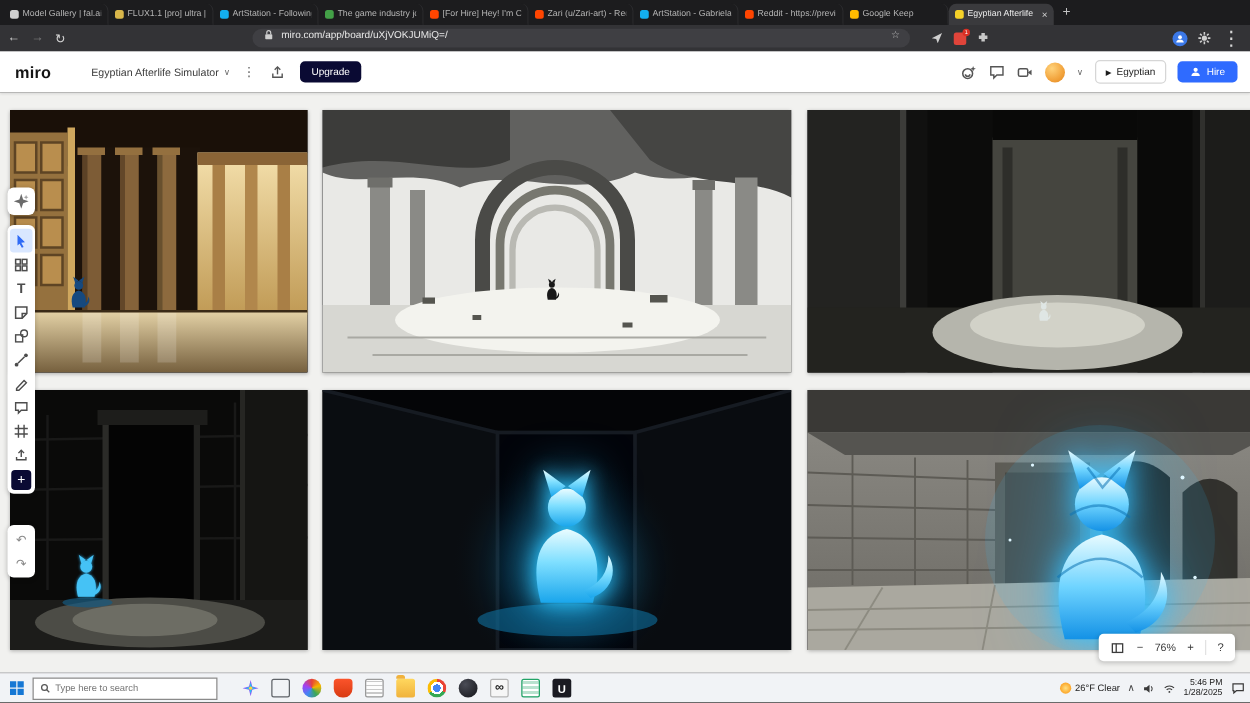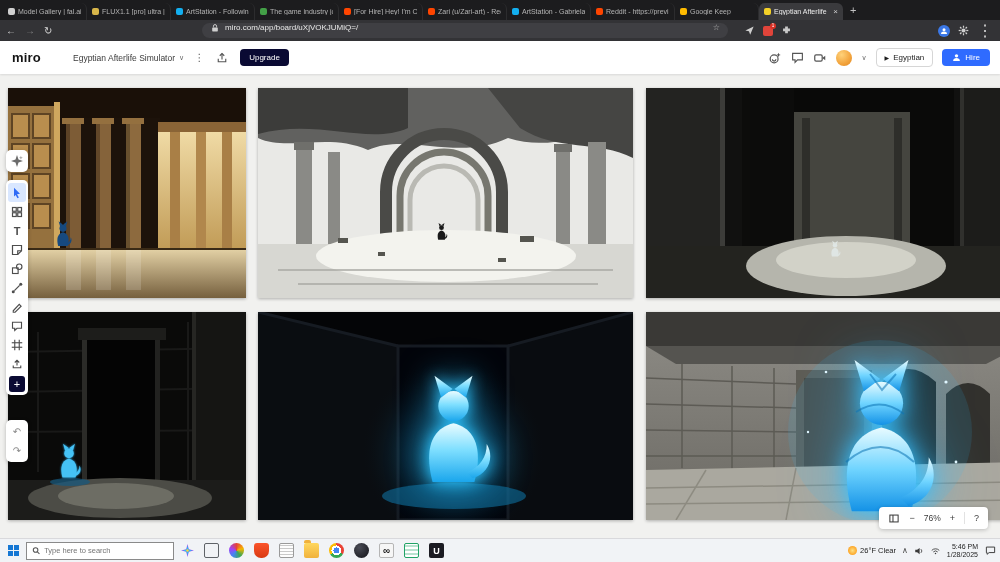--- a/index.html
+++ b/index.html
@@ -87,21 +87,21 @@
   .zoombar .zlvl { font-size:8.5px; }
   .zsep { width:1px; height:12px; background:#e2e2e2; }
 
   
   .taskbar { position:absolute; left:0; right:0; bottom:0; height:24px; background:#f1f3f6;
     border-top:1px solid #d9d9dc; display:flex; align-items:center; }
   .startbtn { width:26px; height:24px; display:flex; align-items:center; justify-content:center; }
   .winlogo { display:grid; grid-template-columns:5px 5px; grid-template-rows:5px 5px; gap:1px; }
   .winlogo span { background:#1577d4; }
   .searchbox { width:148px; height:18px; background:#fff; border:1px solid #8a8a8a; display:flex;
-    align-items:center; gap:4px; padding:0 5px; margin-right:2px; }
+    align-items:center; gap:4px; padding:0 5px; margin-right:15px; }
   .searchbox input { border:none; outline:none; width:100%; font-size:7.5px; color:#444;
     font-family:"Liberation Sans", sans-serif; background:transparent; }
   .tbicon { width:17px; height:17px; display:flex; align-items:center; justify-content:center; margin:0 3px; }
   .apps { display:flex; align-items:center; }
   .tapp { width:15px; height:15px; margin:0 5px; display:flex; align-items:center; justify-content:center;
     font-size:9px; border-radius:2px; }
   .k-taskview { border:1.5px solid #5f6368; background:transparent; border-radius:2px; }
   .k-palette { border-radius:50%; background:conic-gradient(#e5433a,#f7b500,#3aa757,#4285f4,#a142f4,#e5433a); }
   .k-brave { background:linear-gradient(#fb542b,#d83a12); border-radius:3px 3px 7px 7px; }
   .k-graydoc { background:repeating-linear-gradient(0deg,#fdfdfd 0 2px,#c9c9c9 2px 3px); border:1px solid #9a9a9a; }

